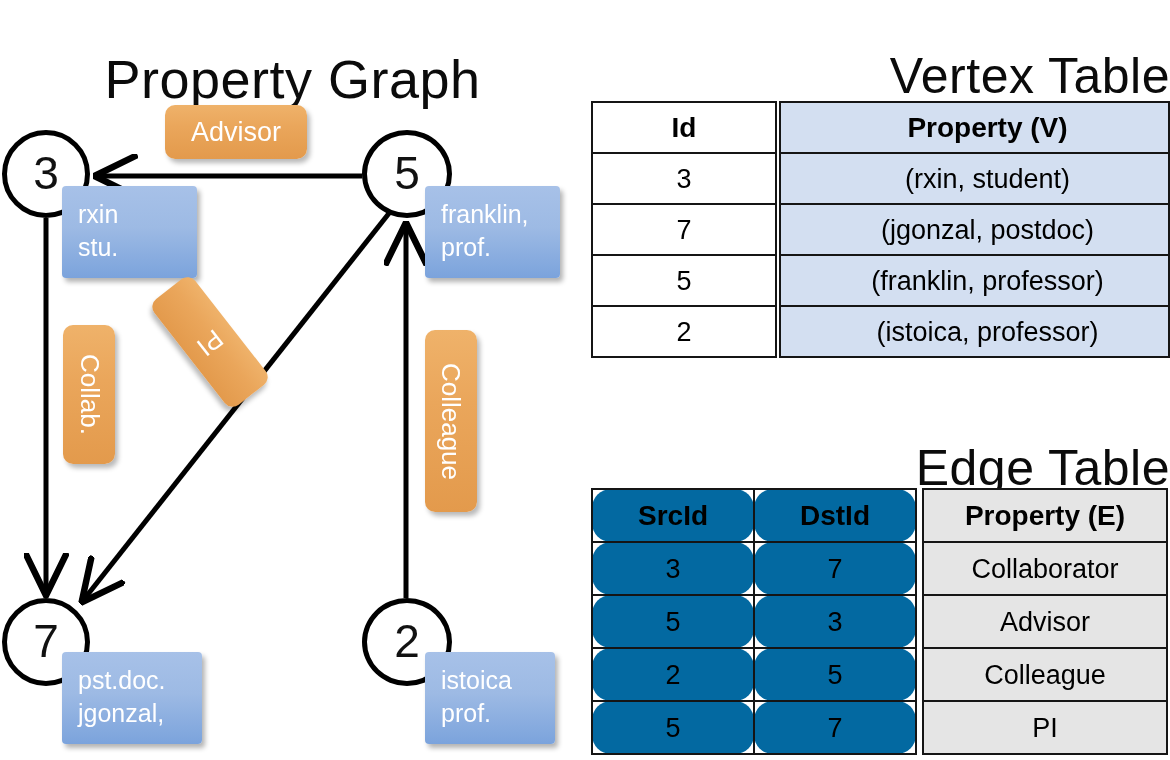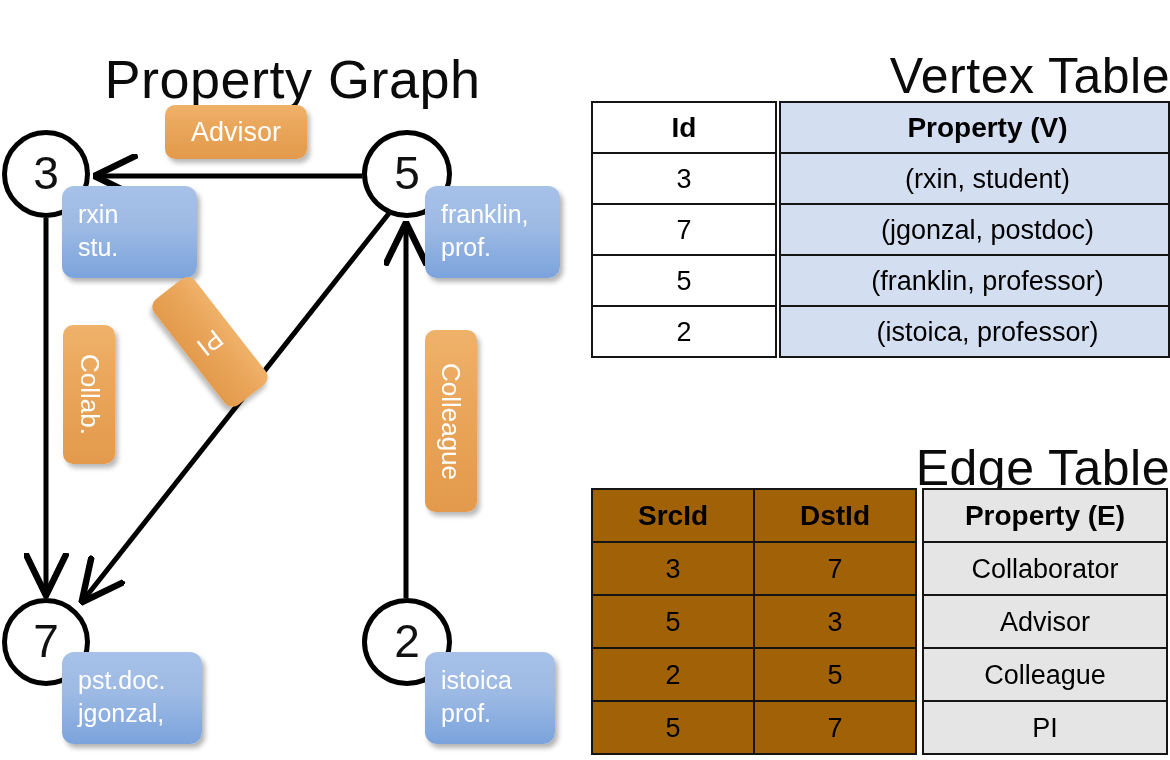--- a/index.html
+++ b/index.html
@@ -78,21 +78,21 @@
     transform: translateY(-1px);
   }
   #node-3 { left: 2px;   top: 130px; width: 88px; height: 88px; }
   #node-5 { left: 362px; top: 130px; width: 90px; height: 88px; }
   #node-7 { left: 2px;   top: 598px; width: 88px; height: 88px; }
   #node-2 { left: 362px; top: 598px; width: 90px; height: 88px; }
 
   
   .prop-box {
     position: absolute;
-    border-radius: 12px;
+    border-radius: 4px;
     background: linear-gradient(to bottom, #a7c1e8 0%, #9dbae4 45%, #7ba3dc 100%);
     box-shadow: 3px 4px 5px rgba(0,0,0,0.30);
     color: #ffffff;
     font-family: "Liberation Sans", sans-serif;
     font-weight: 300;
     font-size: 25px;
     line-height: 33px;
     padding: 12px 0 0 16px;
     box-sizing: border-box;
     z-index: 4;
@@ -161,21 +161,21 @@
 
   
   #vertex-id-table    { left: 591px; top: 101px; }
   #vertex-prop-table  { left: 779px; top: 101px; }
   #vertex-id-table td, #vertex-id-table th { width: 182px; height: 49px; background: #ffffff; }
   #vertex-prop-table td, #vertex-prop-table th { width: 379px; height: 49px; background: #d3dff1; padding-left: 26px; }
 
   
   #edge-src-table   { left: 591px; top: 488px; }
   #edge-prop-table  { left: 922px; top: 488px; }
-  #edge-src-table td, #edge-src-table th { width: 160px; height: 51px; background: #a16207; }
+  #edge-src-table td, #edge-src-table th { width: 160px; height: 51px; background: #0369a1; border-radius: 19px; }
   #edge-prop-table td, #edge-prop-table th { width: 242px; height: 51px; background: #e5e5e5; }
 </style>
 </head>
 <body>
 
 <div id="graph-panel">
 
   <div class="title" id="title-property-graph">Property Graph</div>
 
   <svg id="graph-edges" viewBox="0 0 585 760" xmlns="http://www.w3.org/2000/svg">

